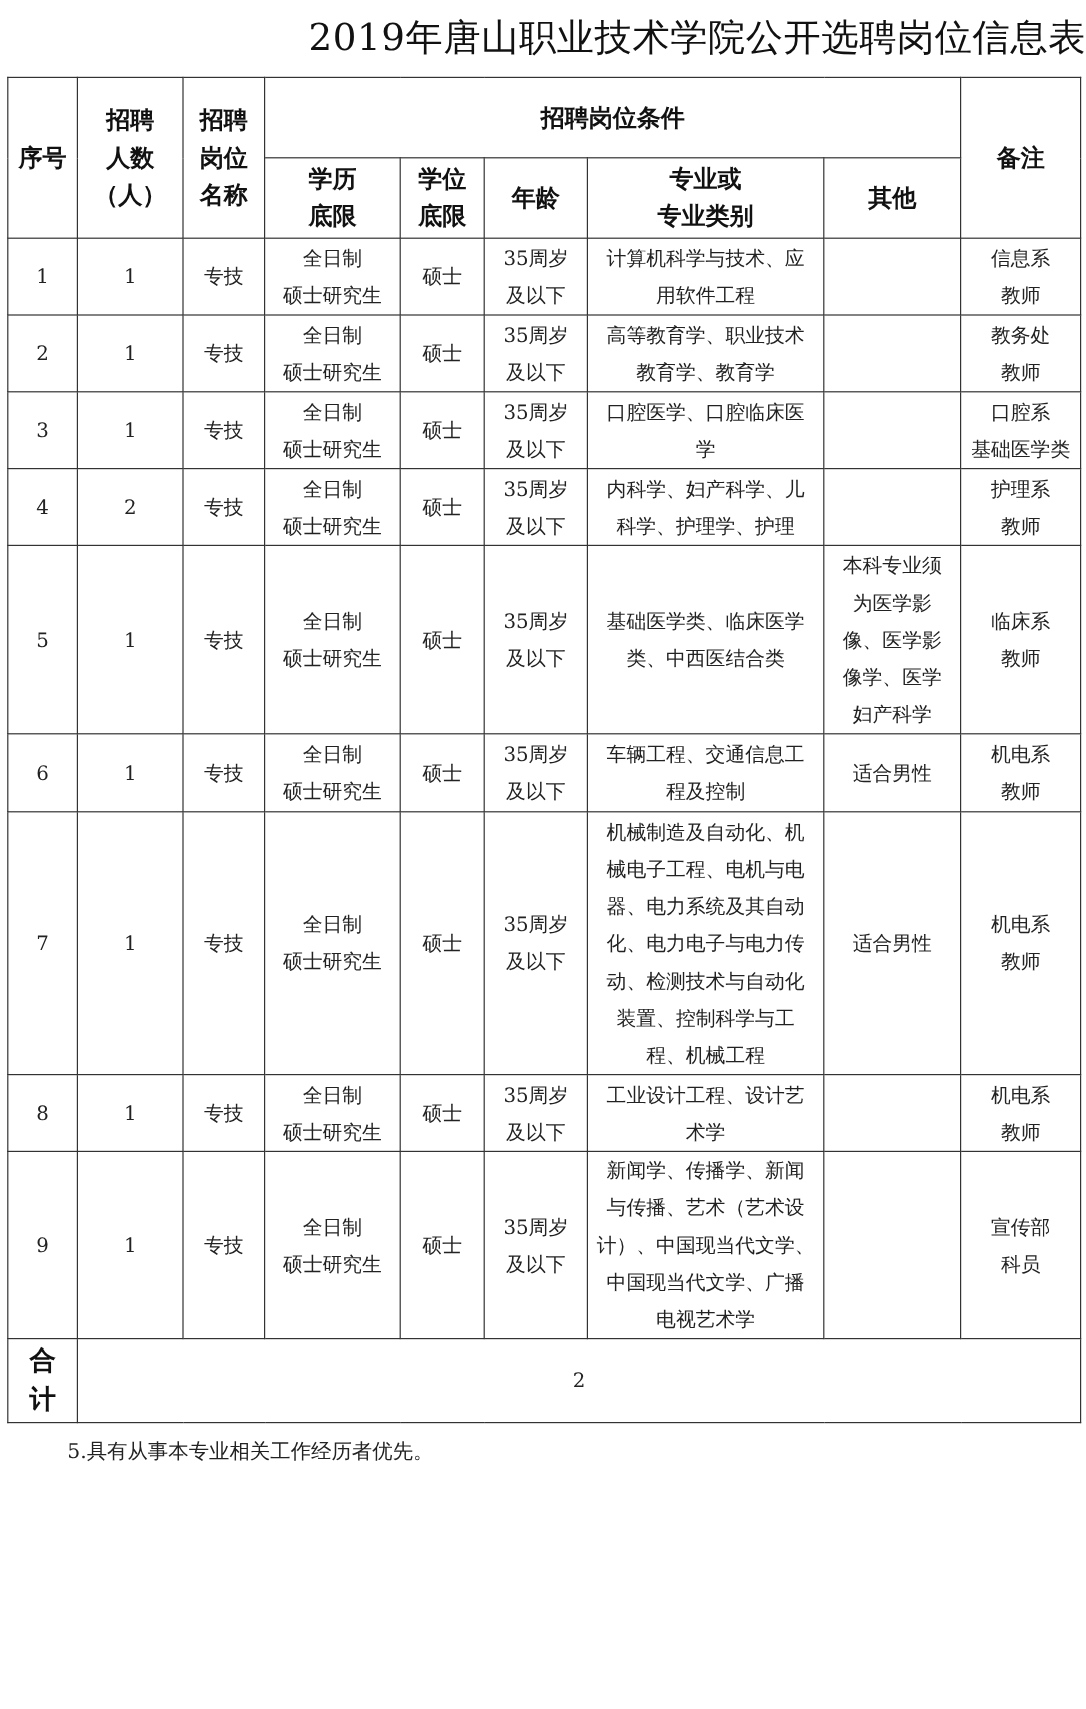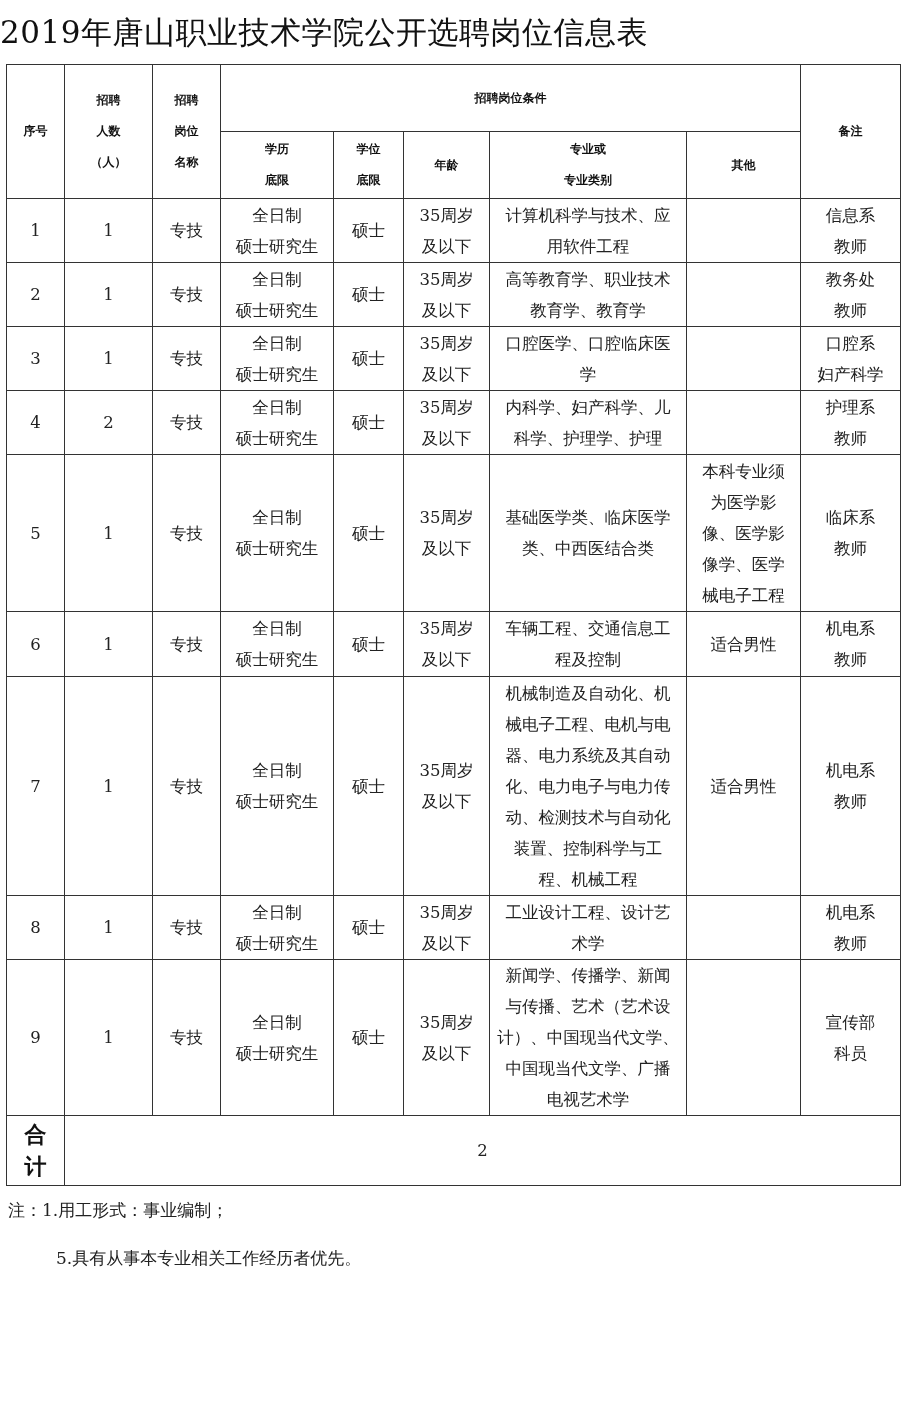--- a/index.html
+++ b/index.html
@@ -2,36 +2,36 @@
 <html><head>
 <meta charset="utf-8">
 <style>
   html, body { margin: 0; padding: 0; background: #ffffff; }
   body {
     width: 905px; height: 1424px; position: relative; overflow: hidden;
     font-family: "DejaVu Serif", "Liberation Serif", serif;
     color: #222;
   }
   .title {
-    position: absolute; left: 0; top: 10px; width: 905px; text-align: left;
+    position: absolute; left: 0; top: 10px; width: 905px; text-align: right;
     font-size: 31px; line-height: 44px; color: #111; letter-spacing: 0.5px;
     font-family: "DejaVu Serif", "Liberation Serif", serif;
   }
   table.main {
     position: absolute; left: 6px; top: 64px; width: 894px;
     border-collapse: collapse; table-layout: fixed;
     font-size: 16.5px;
   }
   table.main td, table.main th {
     border: 1.5px solid #333; padding: 0; vertical-align: middle; text-align: center;
     line-height: 31px;
   }
   table.main th {
     font-family: "DejaVu Sans", "Liberation Sans", sans-serif; font-weight: bold;
-    font-size: 12px; color: #111; text-align: center;
+    font-size: 20px; color: #111; text-align: center;
   }
   td.major { text-align: left; padding-left: 9px; padding-right: 4px; margin-top: 40px; }
   td.other { text-align: left; padding-left: 9px; padding-right: 4px; }
   td.other.center { padding-left: 0; }
   .line { display: block; }
   .total-label {
     font-family: "DejaVu Sans", "Liberation Sans", sans-serif; font-weight: bold;
     font-size: 22px; line-height: 32px; color: #111;
   }
   .notes {
@@ -159,21 +159,21 @@
           <span class="line">35周岁</span>
           <span class="line">及以下</span>
         </td>
         <td class="major">
           <span class="line">口腔医学、口腔临床医</span>
           <span class="line">学</span>
         </td>
         <td class="other"></td>
         <td>
           <span class="line">口腔系</span>
-          <span class="line">妇产科学</span>
+          <span class="line">基础医学类</span>
         </td>
       </tr>
       <tr style="height: 64px;">
         <td>4</td>
         <td>2</td>
         <td>专技</td>
         <td>
           <span class="line">全日制</span>
           <span class="line">硕士研究生</span>
         </td>
@@ -207,21 +207,21 @@
         </td>
         <td class="major">
           <span class="line">基础医学类、临床医学</span>
           <span class="line">类、中西医结合类</span>
         </td>
         <td class="other">
           <span class="line">本科专业须</span>
           <span class="line">为医学影</span>
           <span class="line">像、医学影</span>
           <span class="line">像学、医学</span>
-          <span class="line">械电子工程</span>
+          <span class="line">妇产科学</span>
         </td>
         <td>
           <span class="line">临床系</span>
           <span class="line">教师</span>
         </td>
       </tr>
       <tr style="height: 65px;">
         <td>6</td>
         <td>1</td>
         <td>专技</td>
@@ -331,15 +331,14 @@
       <td>
         <span class="line total-label">合</span>
         <span class="line total-label">计</span>
       </td>
       <td colspan="8">2</td>
     </tr>
   </tfoot>
 </table>
 
 <div class="notes">
-  <div class="note">注：1.用工形式：事业编制；</div>
   <div class="note indent">5.具有从事本专业相关工作经历者优先。</div>
 </div>
 
 </body></html>

